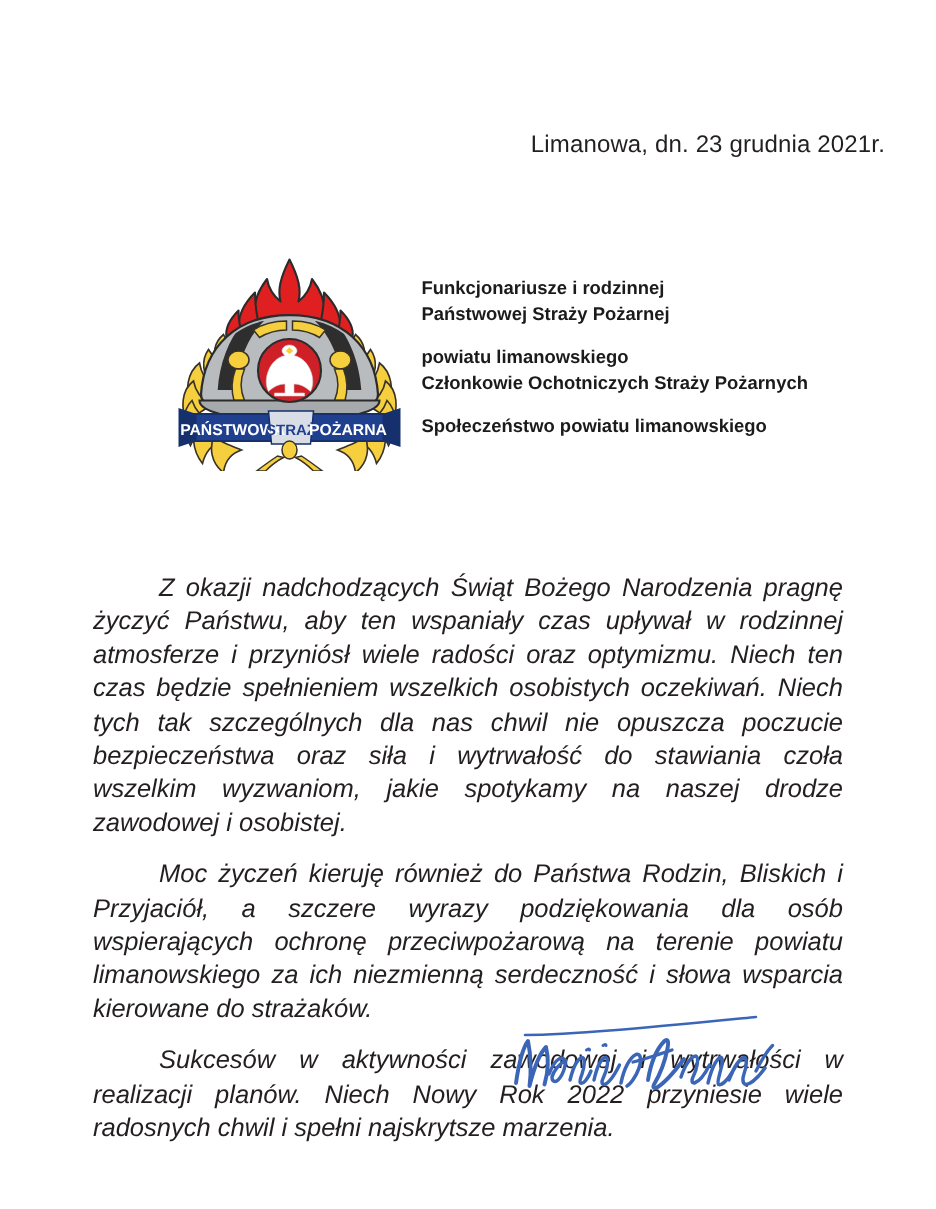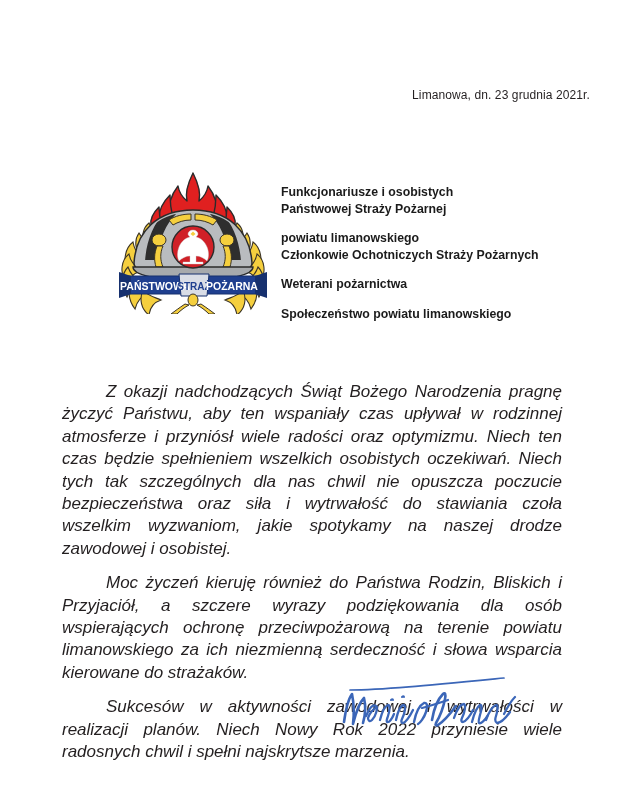--- a/index.html
+++ b/index.html
@@ -20,21 +20,21 @@
     position: absolute;
     inset: 0;
     background: #ffffff;
   }
 
   
   .date-line {
     position: absolute;
     top: 88px;
     right: 34px;
-    font-size: 12px;
+    font-size: 16px;
     letter-spacing: 0.1px;
     color: #231f20;
     white-space: nowrap;
   }
 
   
   .header-block {
     position: absolute;
     top: 168px;
     left: 0;
@@ -183,29 +183,26 @@
         <g fill="#f5cf3e" stroke="#3a3325" stroke-width="1">
           <ellipse cx="80" cy="132" rx="5" ry="6"></ellipse>
           <path d="M72 136 C66 140 62 143 58 146 L64 146 C68 142 72 139 76 137 Z"></path>
           <path d="M88 136 C94 140 98 143 102 146 L96 146 C92 142 88 139 84 137 Z"></path>
         </g>
       </svg>
     </div>
 
     <div class="addressee">
       <div class="addr-group">
-        <span class="addr-line">Funkcjonariusze i osobistych</span>
+        <span class="addr-line">Funkcjonariusze i rodzinnej</span>
         <span class="addr-line">Państwowej Straży Pożarnej</span>
       </div>
       <div class="addr-group">
         <span class="addr-line">powiatu limanowskiego</span>
         <span class="addr-line">Członkowie Ochotniczych Straży Pożarnych</span>
-      </div>
-      <div class="addr-group">
-        <span class="addr-line">Weterani pożarnictwa</span>
       </div>
       <div class="addr-group">
         <span class="addr-line">Społeczeństwo powiatu limanowskiego</span>
       </div>
     </div>
 
   </div>
 
   <div class="body-text">
     <p class="para">Z okazji nadchodzących Świąt Bożego Narodzenia pragnę życzyć Państwu, aby ten wspaniały czas upływał w rodzinnej atmosferze i przyniósł wiele radości oraz optymizmu. Niech ten czas będzie spełnieniem wszelkich osobistych oczekiwań. Niech tych tak szczególnych dla nas chwil nie opuszcza poczucie bezpieczeństwa oraz siła i wytrwałość do stawiania czoła wszelkim wyzwaniom, jakie spotykamy na naszej drodze zawodowej i osobistej.</p>

